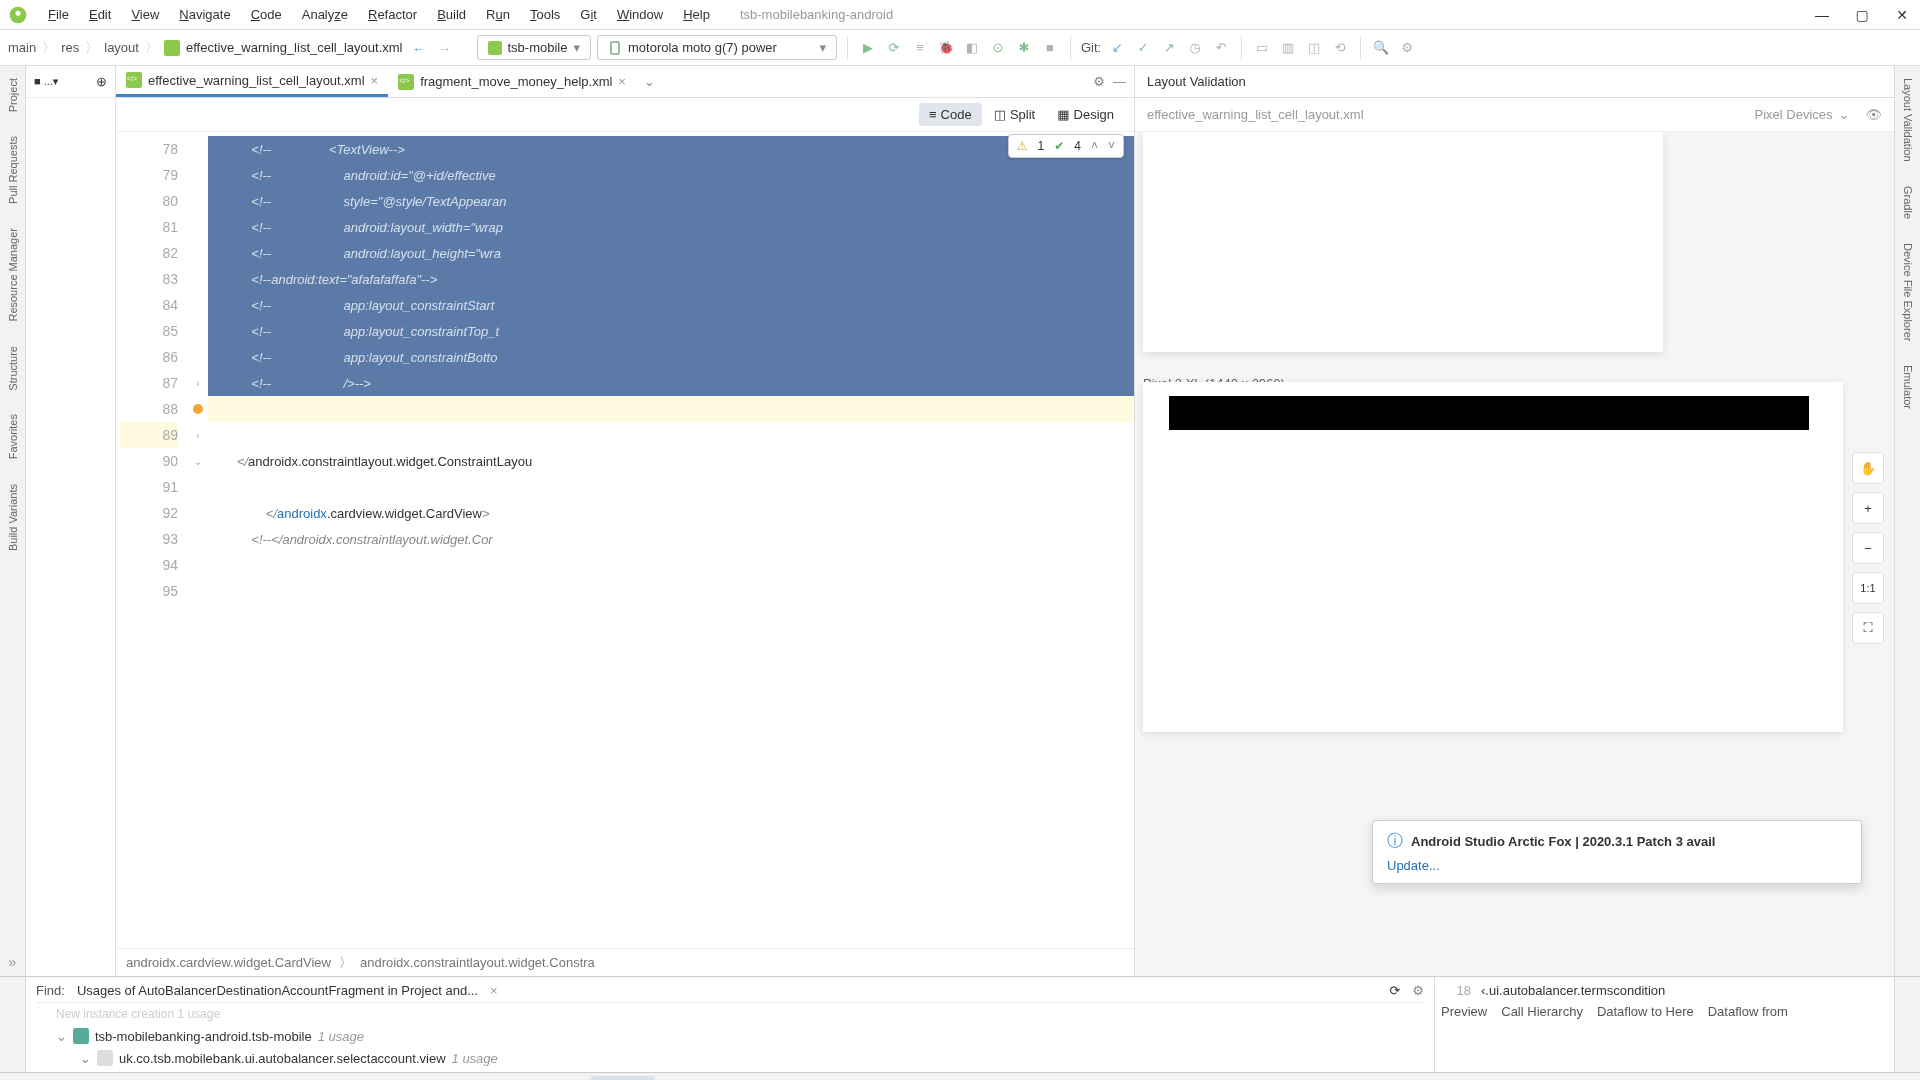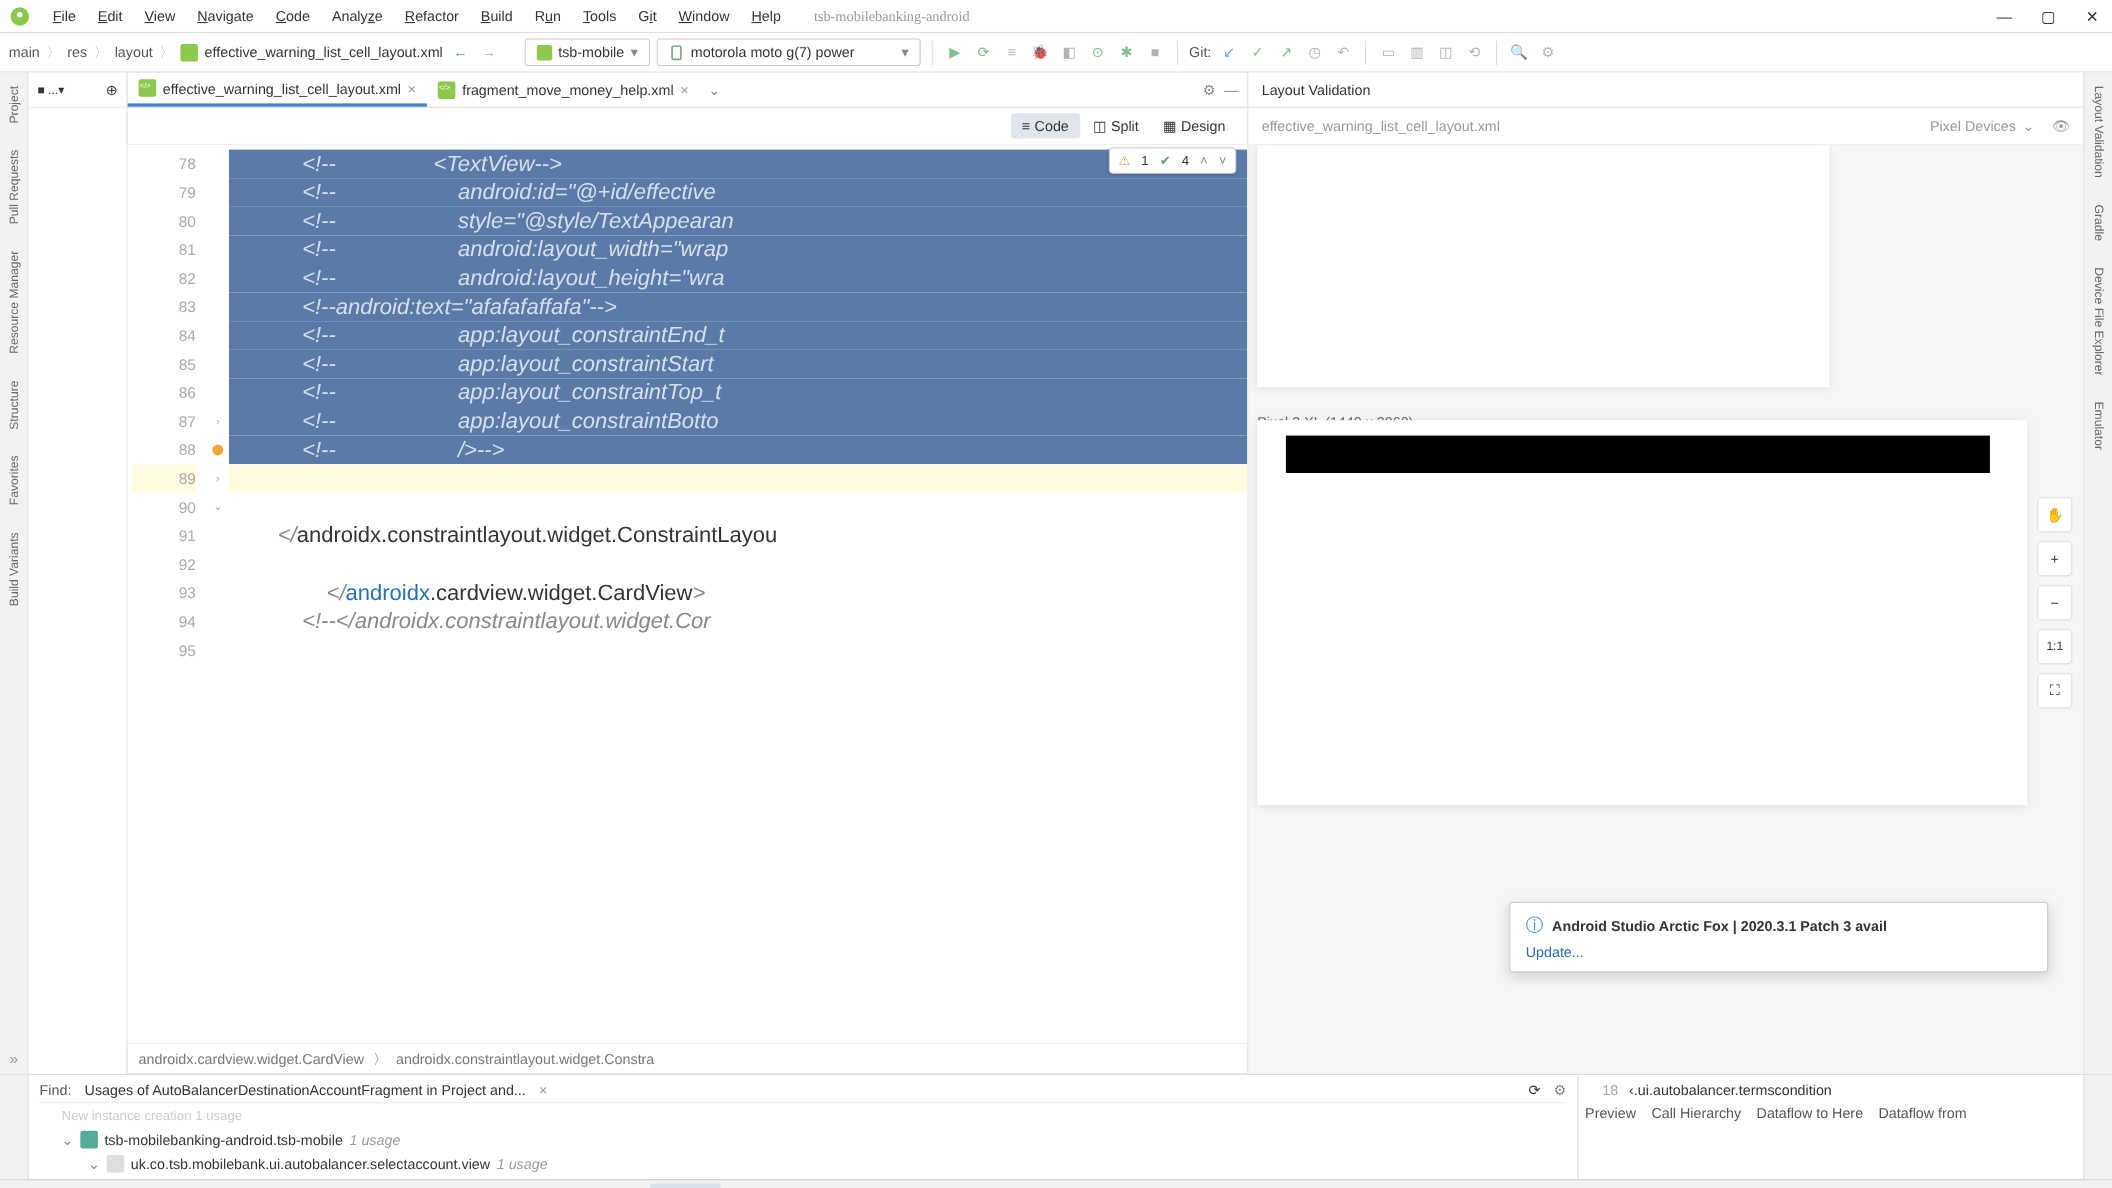--- a/index.html
+++ b/index.html
@@ -4,21 +4,21 @@
 <style>
 * { margin: 0; padding: 0; box-sizing: border-box; font-family: 'Segoe UI', Arial, sans-serif; }
 body { width: 1920px; height: 1080px; overflow: hidden; background: #fff; font-size: 13px; color: #333; }
 
 
 .menubar { height: 30px; display: flex; align-items: center; padding: 0 8px; border-bottom: 1px solid #ddd; }
 .menubar .logo { width: 20px; height: 20px; margin-right: 10px; }
 .menubar .menu-item { padding: 4px 10px; cursor: pointer; color: #333; }
 .menubar .menu-item u { text-decoration: underline; }
 .menubar .spacer { flex: 1; }
-.menubar .project-name { color: #999; margin-left: 20px; font-family: Liberation Serif, serif; }
+.menubar .project-name { color: #999; margin-left: 20px; }
 .menubar .win-controls { display: flex; gap: 20px; margin-left: auto; }
 .menubar .win-btn { width: 20px; text-align: center; cursor: pointer; font-size: 14px; }
 
 
 .toolbar { height: 36px; display: flex; align-items: center; padding: 0 8px; border-bottom: 1px solid #ddd; gap: 6px; }
 .breadcrumb { display: flex; align-items: center; gap: 6px; color: #555; }
 .breadcrumb .sep { color: #bbb; }
 .breadcrumb .file-icon { width: 16px; height: 16px; background: #8cc84b; border-radius: 2px; display: inline-block; }
 .config-dd { border: 1px solid #ccc; padding: 4px 10px; border-radius: 3px; display: flex; align-items: center; gap: 6px; }
 .toolbar .tb-icon { width: 20px; height: 20px; display: flex; align-items: center; justify-content: center; cursor: pointer; opacity: 0.75; }
@@ -53,21 +53,21 @@
 .vs-btn { padding: 4px 10px; border-radius: 3px; cursor: pointer; display: flex; align-items: center; gap: 4px; }
 .vs-btn.active { background: #e0e6eb; }
 
 
 .code-editor { flex: 1; display: flex; overflow: hidden; background: #fff; position: relative; font-family: 'JetBrains Mono', 'Consolas', monospace; }
 .gutter { width: 72px; text-align: right; color: #aaa; padding: 4px 10px 4px 4px; font-size: 14px; user-select: none; }
 .gutter .ln { height: 26px; display: flex; align-items: center; justify-content: flex-end; }
 .fold-gutter { width: 20px; padding-top: 4px; }
 .fold-gutter .fold { height: 26px; display: flex; align-items: center; justify-content: center; color: #aaa; font-size: 10px; }
 .code-body { flex: 1; padding: 4px 0; position: relative; overflow: hidden; }
-.code-line { height: 26px; display: flex; align-items: center; font-size: 20px; white-space: pre; font-style: italic; color: #888; }
+.code-line { height: 26px; display: flex; align-items: center; font-size: 13px; white-space: pre; font-style: italic; color: #888; }
 .code-line.sel { background: #5b7aa8; color: #d6e0ec; }
 .code-line.caret { background: #fffbe0; }
 .inspect-bubble { position: absolute; top: 2px; right: 10px; background: #fff; border: 1px solid #ccc; border-radius: 4px; padding: 4px 8px; display: flex; gap: 10px; align-items: center; font-size: 12px; font-style: normal; font-family: 'Segoe UI'; box-shadow: 0 1px 3px rgba(0,0,0,0.15); }
 
 .breadcrumb-bottom { height: 28px; border-top: 1px solid #eee; display: flex; align-items: center; padding: 0 10px; color: #777; gap: 8px; }
 
 
 .preview-pane { width: 760px; border-left: 1px solid #ddd; display: flex; flex-direction: column; background: #f5f5f5; }
 .preview-header { height: 32px; display: flex; align-items: center; padding: 0 12px; border-bottom: 1px solid #ddd; gap: 12px; background: #fff; }
 .preview-toolbar { height: 34px; display: flex; align-items: center; padding: 0 12px; gap: 16px; border-bottom: 1px solid #eee; background: #fff; color: #999; }
@@ -278,21 +278,20 @@
             <span>4</span>
           <span style="color:#888">˄</span>
             <span style="color:#888">˅</span>
         </div>
       <div class="code-line sel">            &lt;!--                &lt;TextView--&gt;</div>
           <div class="code-line sel">            &lt;!--                    android:id="@+id/effective</div>
           <div class="code-line sel">            &lt;!--                    style="@style/TextAppearan</div>
           <div class="code-line sel">            &lt;!--                    android:layout_width="wrap</div>
           <div class="code-line sel">            &lt;!--                    android:layout_height="wra</div>
           <div class="code-line sel">            &lt;!--android:text="afafafaffafa"--&gt;</div>
-          <div class="code-line sel">            &lt;!--                    app:layout_constraintEnd_t</div>
           <div class="code-line sel">            &lt;!--                    app:layout_constraintStart</div>
           <div class="code-line sel">            &lt;!--                    app:layout_constraintTop_t</div>
           <div class="code-line sel">            &lt;!--                    app:layout_constraintBotto</div>
           <div class="code-line sel">            &lt;!--                    /&gt;--&gt;</div>
           <div class="code-line caret"></div>
           <div class="code-line"></div>
           <div class="code-line">        &lt;/<span style="color:#333;font-style:normal">androidx.constraintlayout.widget.ConstraintLayou</span></div>
           <div class="code-line"></div>
           <div class="code-line">                &lt;/<span style="color:#2470b3;font-style:normal">androidx</span><span style="color:#333;font-style:normal">.cardview.widget.CardView</span>&gt;</div>
           <div class="code-line">            &lt;!--&lt;/androidx.constraintlayout.widget.Cor</div>

